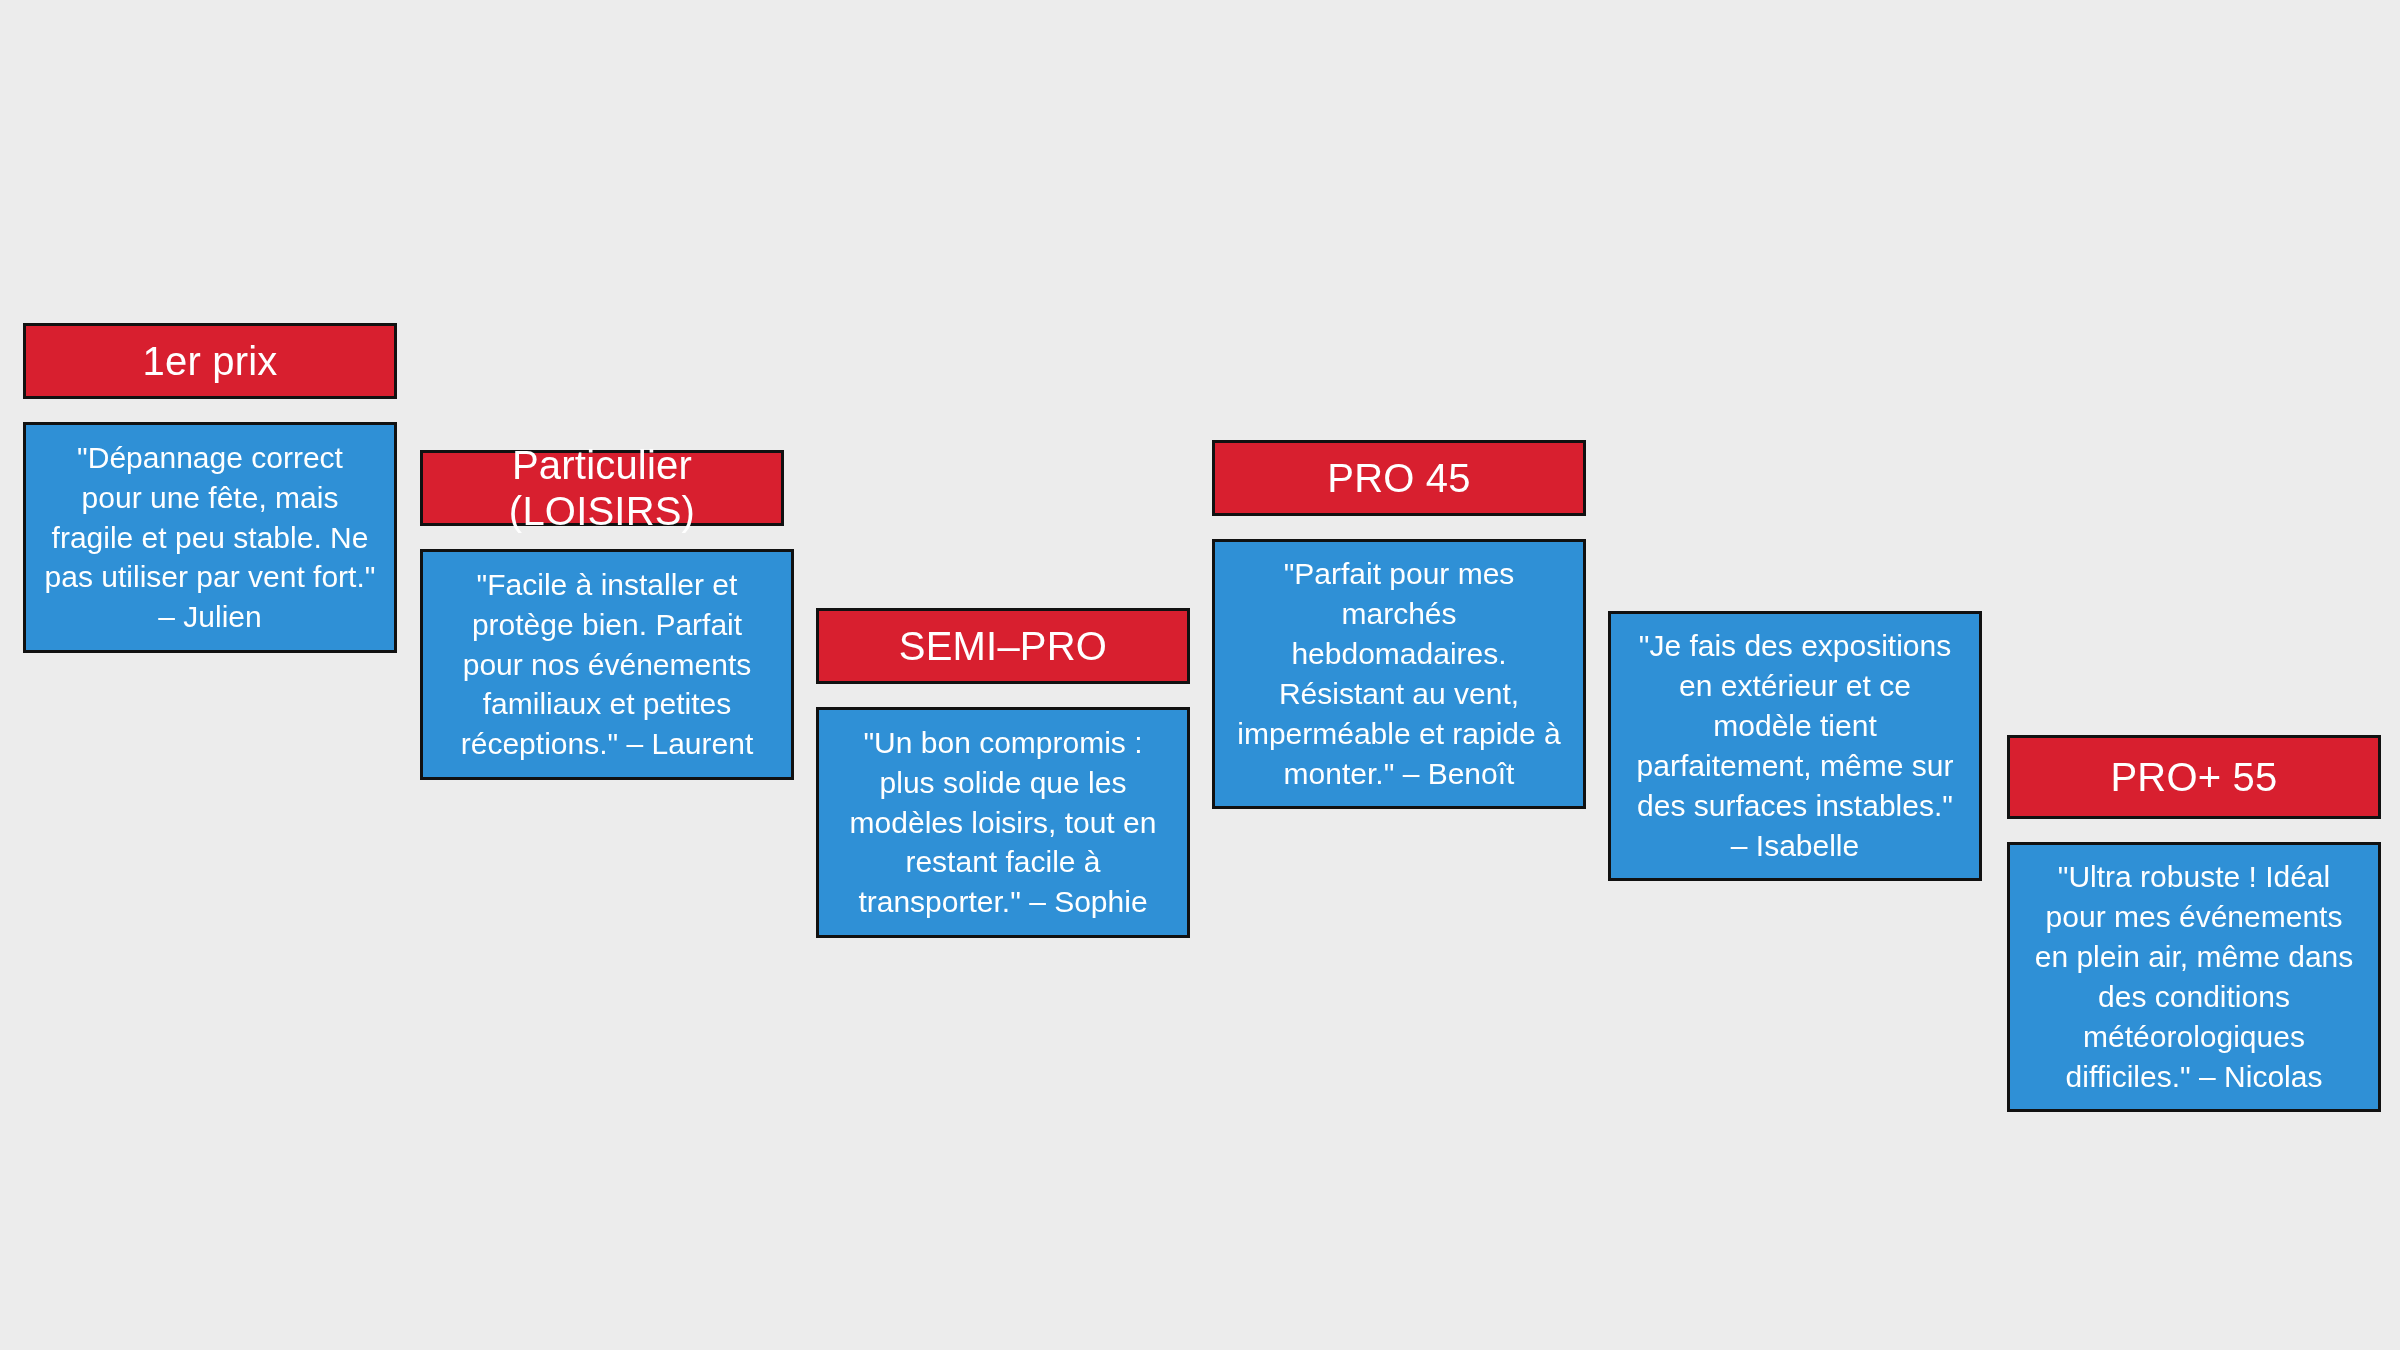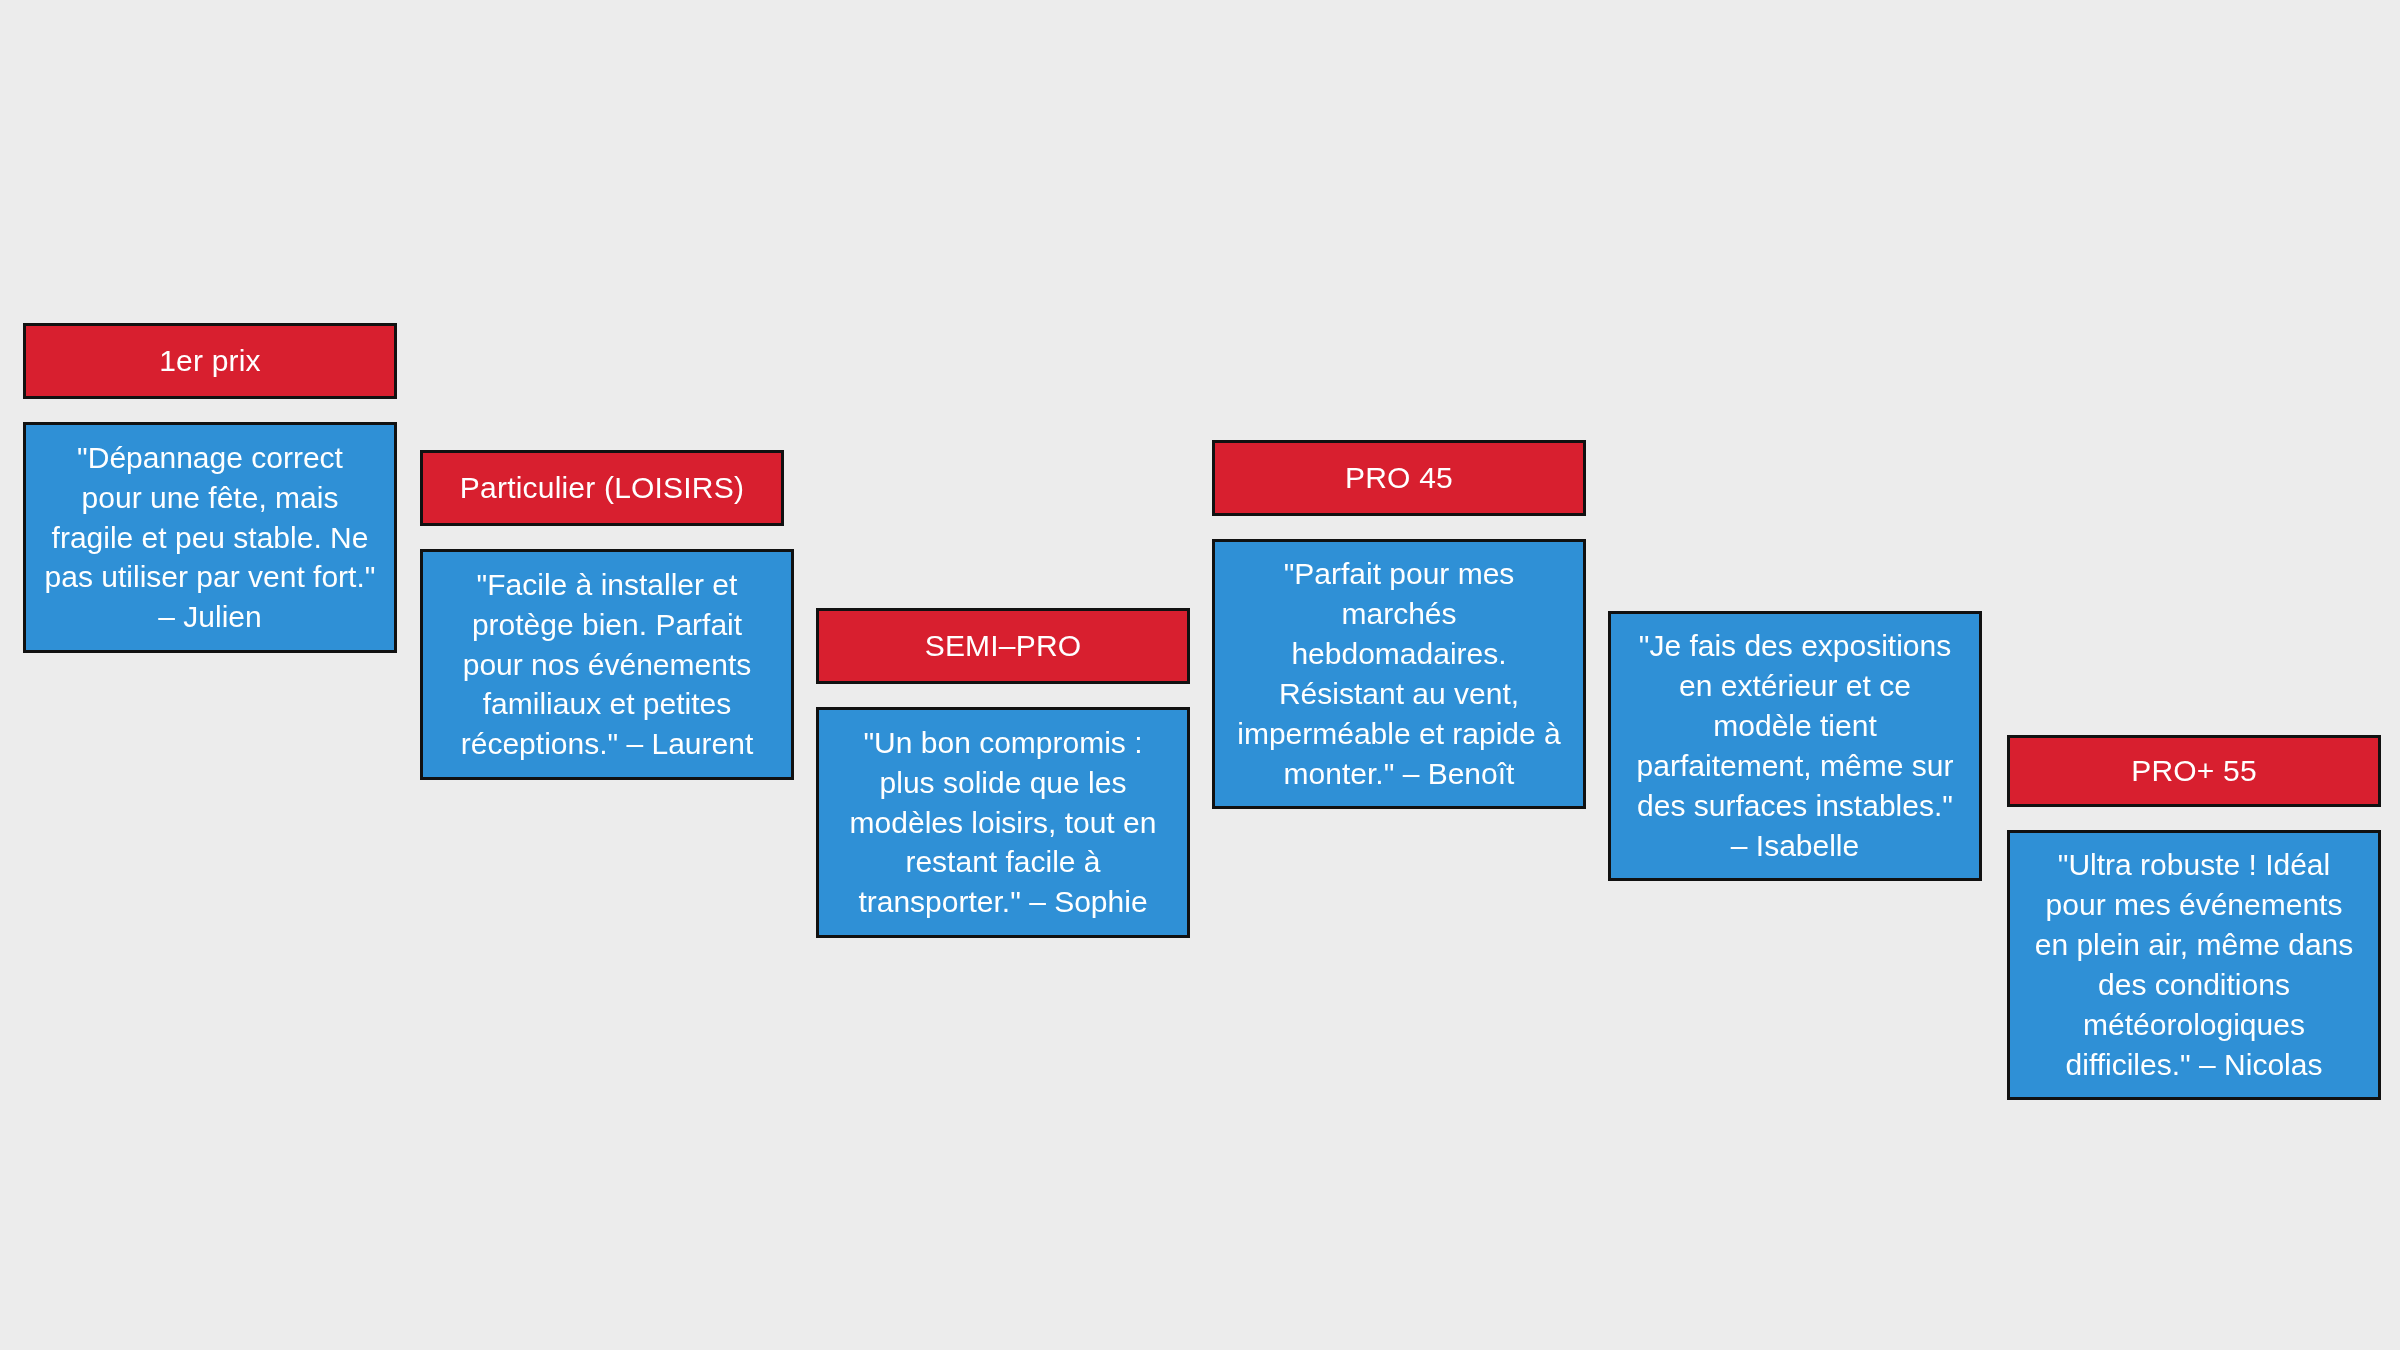--- a/index.html
+++ b/index.html
@@ -24,21 +24,21 @@
   }
   .tier-header {
     box-sizing: border-box;
     background: #d81f2f;
     border: 3px solid #111111;
     color: #ffffff;
     display: flex;
     align-items: center;
     justify-content: center;
     text-align: center;
-    font-size: 30px;
+    font-size: 40px;
     line-height: 1.15;
     letter-spacing: 0.2px;
     padding: 4px 10px;
   }
   .tier-quote {
     box-sizing: border-box;
     background: #2f90d6;
     border: 3px solid #111111;
     color: #ffffff;
     display: flex;
@@ -89,20 +89,20 @@
       <div class="tier-quote" style="width: 374px; height: 270px; margin-top: 23px;">
         <span>"Parfait pour mes marchés hebdomadaires. Résistant au vent, imperméable et rapide à monter." – Benoît</span>
       </div>
     </div>
     <div class="group" style="left: 1608px; top: 588px; width: 374px;">
       <div class="tier-quote" style="width: 374px; height: 270px; margin-top: 23px;">
         <span>"Je fais des expositions en extérieur et ce modèle tient parfaitement, même sur des surfaces instables." – Isabelle</span>
       </div>
     </div>
     <div class="group" style="left: 2007px; top: 735px; width: 374px;">
-      <div class="tier-header" style="width: 374px; height: 72px;">
+      <div class="tier-header" style="width: 374px; height: 84px;">
         <span>PRO+ 55</span>
       </div>
       <div class="tier-quote" style="width: 374px; height: 270px; margin-top: 23px;">
         <span>"Ultra robuste ! Idéal pour mes événements en plein air, même dans des conditions météorologiques difficiles." – Nicolas</span>
       </div>
     </div>
   </div>
 
 </body></html>

